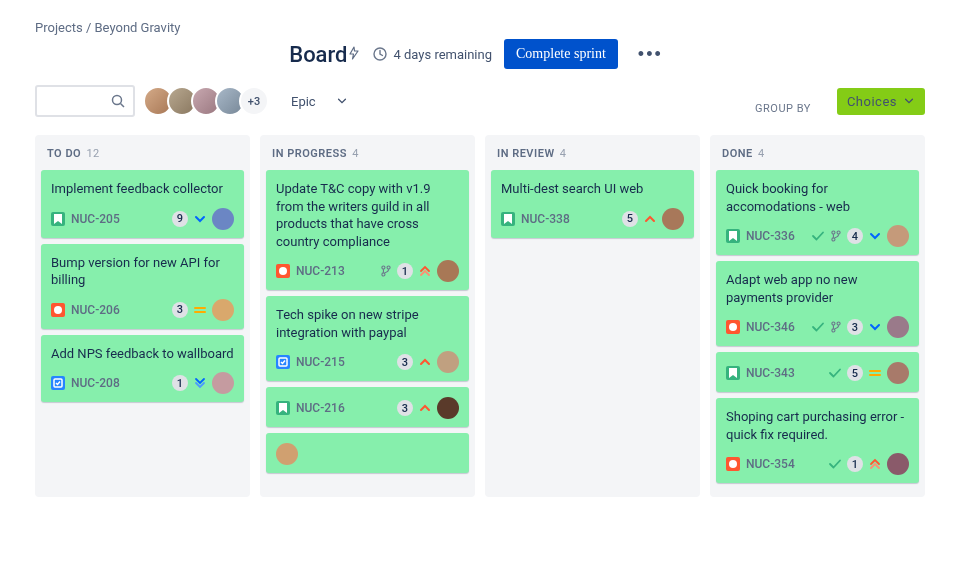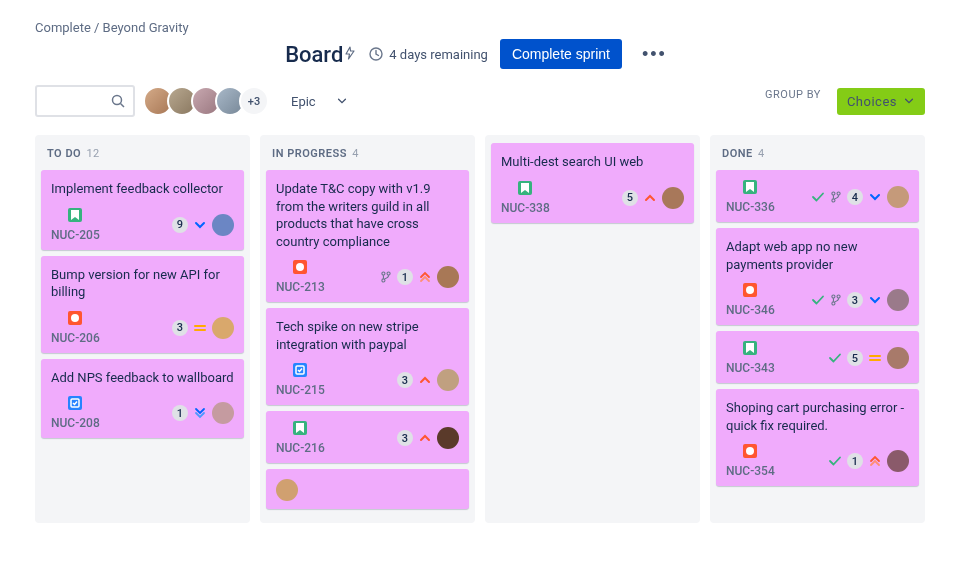--- a/index.html
+++ b/index.html
@@ -10,40 +10,40 @@
     font-size: 14px;
     padding: 20px 35px;
     width: 960px;
   }
   .breadcrumb { font-size: 13px; color: #5E6C84; margin-bottom: 4px; }
   .breadcrumb a { color: #5E6C84; text-decoration: none; }
   .header-row { display: flex; align-items: center; justify-content: center; margin-bottom: 16px; }
   .page-title { font-size: 22px; font-weight: 500; color: #172B4D; }
   .header-right { display: flex; align-items: center; gap: 12px; }
   .days-remaining { display: flex; align-items: center; gap: 6px; font-size: 13px; color: #42526E; }
-  .btn-primary { background:#0052CC; color:#fff; border:none; border-radius:3px; padding:7px 12px; font-size:14px; cursor:pointer; font-weight:500;}
+  .btn-primary { background:#0052CC; color:#fff; border:none; border-radius:3px; padding:7px 12px; font-size:14px; cursor:pointer; font-weight:500;font-family:Liberation Serif, serif;}
   .btn-more { background:transparent; border:none; color:#42526E; font-size:18px; cursor:pointer; padding:4px 8px; letter-spacing:2px;}
   .toolbar { display:flex; align-items:center; justify-content:space-between; margin-bottom:18px; }
   .toolbar-left { display:flex; align-items:center; gap:14px; }
   .search-box { border:2px solid #DFE1E6; border-radius:3px; width:100px; height:32px; display:flex; align-items:center; justify-content:flex-end; padding:0 8px; }
   .avatars { display:flex; align-items:center; }
   .avatar { width:30px; height:30px; border-radius:50%; border:2px solid #fff; margin-left:-6px; background:linear-gradient(135deg,#c9a0dc,#7b5fa3); display:flex; align-items:center; justify-content:center; font-size:11px; color:#fff; }
   .avatar.small { width:22px; height:22px; margin-left:0; border:none; }
   .avatar.plus { background:#F4F5F7; color:#42526E; font-size:11px; font-weight:500;}
   .epic-dd { font-size:13px; color:#42526E; cursor:pointer; display:flex; align-items:center; gap:20px; padding:6px 8px;}
-  .toolbar-right { display:flex; align-items:flex-start; gap:16px; font-size:11px; color:#6B778C; text-transform:uppercase; letter-spacing:0.5px;}
+  .toolbar-right { display:flex; align-items:flex-end; gap:26px; font-size:11px; color:#6B778C; text-transform:uppercase; letter-spacing:0.5px;}
   .choices-dd { background:#84cc16; border-radius:3px; padding:6px 10px; font-size:13px; color:#42526E; text-transform:none; cursor:pointer; display:flex; align-items:center; gap:6px;}
   .board { display:flex; gap:10px; }
   .column { background:#F4F5F7; border-radius:4px; width:215px; padding:8px 6px; flex-shrink:0;}
   .col-head { font-size:11px; color:#5E6C84; font-weight:600; letter-spacing:0.5px; padding:4px 6px 10px 6px; text-transform:uppercase;}
   .col-count { color:#97A0AF; font-weight:400; margin-left:2px;}
-  .card { background:#f0abfc; border-radius:3px; box-shadow:0 1px 1px rgba(9,30,66,0.2); padding:10px 10px 8px 10px; margin-bottom:6px; cursor:pointer; }
+  .card { background:#86efac; border-radius:3px; box-shadow:0 1px 1px rgba(9,30,66,0.2); padding:10px 10px 8px 10px; margin-bottom:6px; cursor:pointer; }
   .card-title { font-size:13px; color:#172B4D; margin-bottom:10px; line-height:1.35;}
   .card-foot { display:flex; align-items:center; justify-content:space-between; }
-  .card-foot-left { display:flex; align-items:center; gap:6px;flex-direction:column;}
+  .card-foot-left { display:flex; align-items:center; gap:6px;}
   .card-foot-right { display:flex; align-items:center; gap:5px;}
   .issue-key { font-size:12px; color:#5E6C84; font-weight:500;}
   .type-icon { width:14px; height:14px; border-radius:2px; display:flex; align-items:center; justify-content:center; flex-shrink:0;}
   .type-story { background:#36B37E; }
   .type-bug { background:#FF5630; }
   .type-task { background:#2684FF; }
   .count-badge { background:#DFE1E6; color:#172B4D; font-size:11px; border-radius:9px; min-width:16px; height:16px; display:flex; align-items:center; justify-content:center; padding:0 5px; font-weight:500;}
   svg.prio { width:14px; height:14px; }
   svg.check { width:14px; height:14px; }
   svg.branch { width:12px; height:12px; }
@@ -103,21 +103,21 @@
         <path d="M3 9 L7 5 L11 9" fill="none" stroke="#FF5630" stroke-width="2" stroke-linecap="round"></path>
       </g>
     <g id="i-prio-highest">
         <path d="M3 7 L7 3 L11 7" fill="none" stroke="#FF5630" stroke-width="1.8" stroke-linecap="round"></path>
         <path d="M3 11 L7 7 L11 11" fill="none" stroke="#FF8F73" stroke-width="1.8" stroke-linecap="round"></path>
       </g>
   </defs>
 </svg>
 
 <div class="breadcrumb">
-  <a href="#">Complete</a>
+  <a href="#">Projects</a>
   <span> / </span>
   <a href="#">Beyond Gravity</a>
 </div>
 
 <div class="header-row">
   <h1 class="page-title">Board</h1>
   <div class="header-right">
     <span class="bolt-icon">
       <svg width="14" height="14" viewBox="0 0 14 14">
           <use href="#i-bolt"></use>
@@ -317,20 +317,24 @@
       <div class="card-foot-right">
 
         <span class="avatar small" style="background:#d0a070"></span>
       </div>
     </div>
   </div>
       </div>
   </div>
 
   <div class="column">
+    <div class="col-head">
+      <span>In review</span>
+      <span class="col-count">4</span>
+    </div>
     <div id="col-inreview">
   <div class="card">
     <div class="card-title">Multi-dest search UI web</div>
     <div class="card-foot">
       <div class="card-foot-left">
         <span class="type-icon type-story">
                 <svg width="14" height="14" viewBox="0 0 14 14">
                   <use href="#i-bookmark"></use>
                 </svg>
               </span>
@@ -349,20 +353,21 @@
       </div>
   </div>
 
   <div class="column">
     <div class="col-head">
       <span>Done</span>
       <span class="col-count">4</span>
     </div>
     <div id="col-done">
   <div class="card">
+    <div class="card-title">Quick booking for accomodations - web</div>
     <div class="card-foot">
       <div class="card-foot-left">
         <span class="type-icon type-story">
                 <svg width="14" height="14" viewBox="0 0 14 14">
                   <use href="#i-bookmark"></use>
                 </svg>
               </span>
         <span class="issue-key">NUC-336</span>
       </div>
       <div class="card-foot-right">

